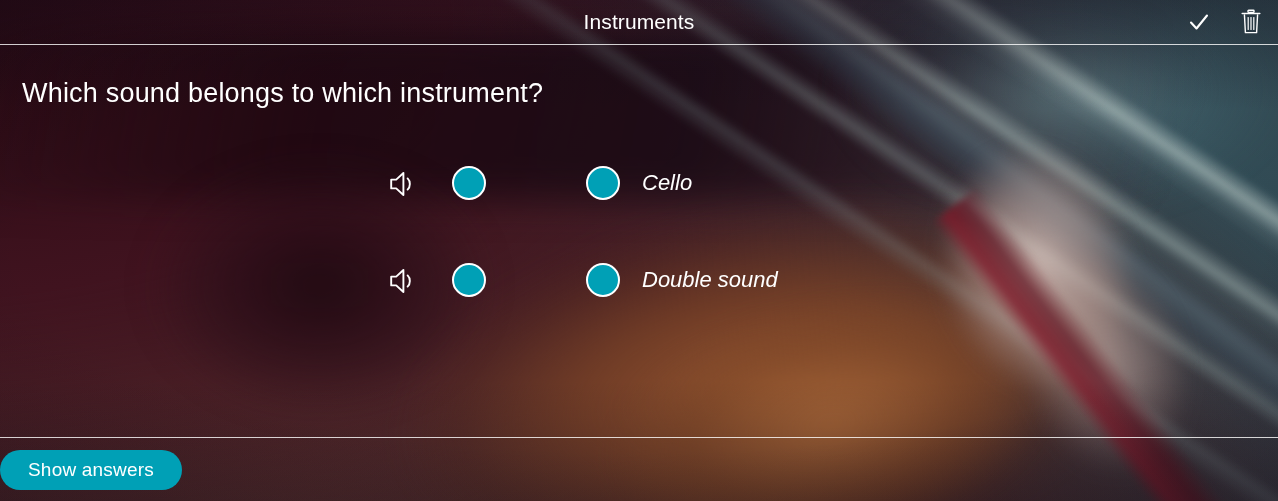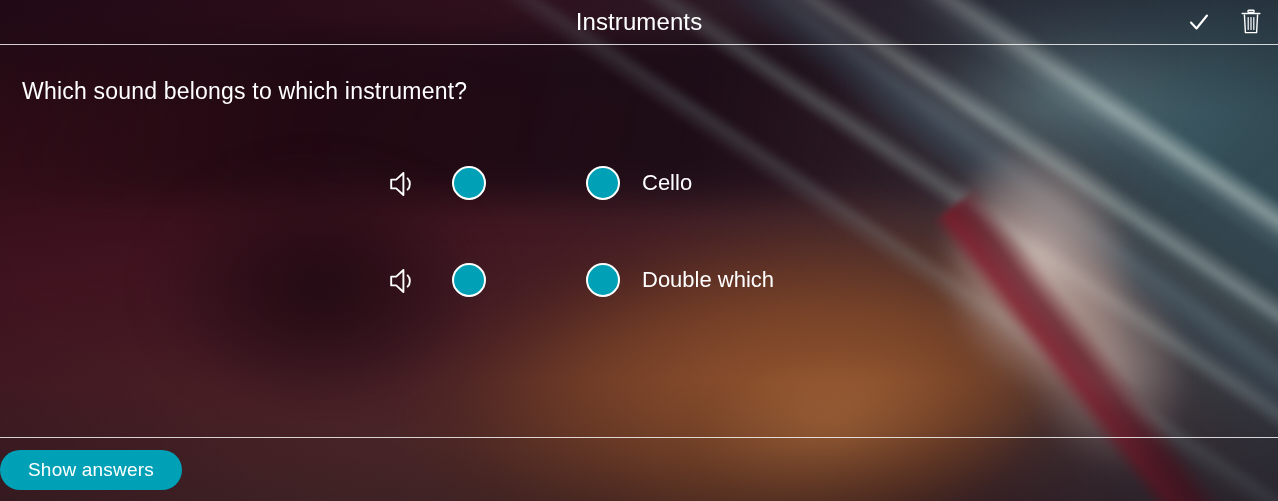--- a/index.html
+++ b/index.html
@@ -188,21 +188,21 @@
     top: 44px;
     width: 100%;
     height: 1px;
     background: rgba(255,255,255,0.80);
   }
   .header-title {
     position: absolute;
     left: 0;
     width: 100%;
     text-align: center;
-    font-size: 24px;
+    font-size: 21px;
     font-weight: 400;
     letter-spacing: 0.1px;
     line-height: 44px;
     pointer-events: none;
   }
   .header-actions {
     position: absolute;
     right: 14px;
     top: 0;
     height: 44px;
@@ -217,21 +217,21 @@
     align-items: center;
     justify-content: center;
     cursor: pointer;
   }
 
   
   .question {
     position: absolute;
     left: 22px;
     top: 78px;
-    font-size: 23px;
+    font-size: 27px;
     font-weight: 400;
     letter-spacing: 0.2px;
   }
 
   
   .rows {
     position: absolute;
     left: 0;
     top: 152px;
     width: 100%;
@@ -264,20 +264,21 @@
     flex: 0 0 auto;
   }
   .dot-left { margin-left: 34px; margin-top: 14px; }
   .dot-right { margin-left: 100px; margin-top: 14px; }
   .row-label {
     margin-left: 22px;
     margin-top: 17px;
     font-size: 22px;
     line-height: 28px;
     white-space: nowrap;
+    font-style: italic;
   }
 
   
   .footer-rule {
     position: absolute;
     left: 0;
     top: 437px;
     width: 100%;
     height: 1px;
     background: rgba(255,255,255,0.80);
@@ -365,21 +366,21 @@
 
     <div class="row">
       <div class="speaker">
         <svg width="28" height="30" viewBox="0 0 28 30">
           <path d="M3.2 10.6 L8.2 10.6 L15.4 4.0 L15.4 26.0 L8.2 19.4 L3.2 19.4 Z" fill="none" stroke="#ffffff" stroke-width="1.9" stroke-linejoin="round"></path>
           <path d="M19.6 9.4 C22.6 12.2 22.6 17.8 19.6 20.6" fill="none" stroke="#ffffff" stroke-width="1.9" stroke-linecap="round"></path>
         </svg>
       </div>
       <div class="dot dot-left"></div>
       <div class="dot dot-right"></div>
-      <div class="row-label">Double which</div>
+      <div class="row-label">Double sound</div>
     </div>
 
   </div>
 
   <div class="footer-rule"></div>
   <div class="footer">
     <button class="primary-btn">Show answers</button>
   </div>
 
 </div>

